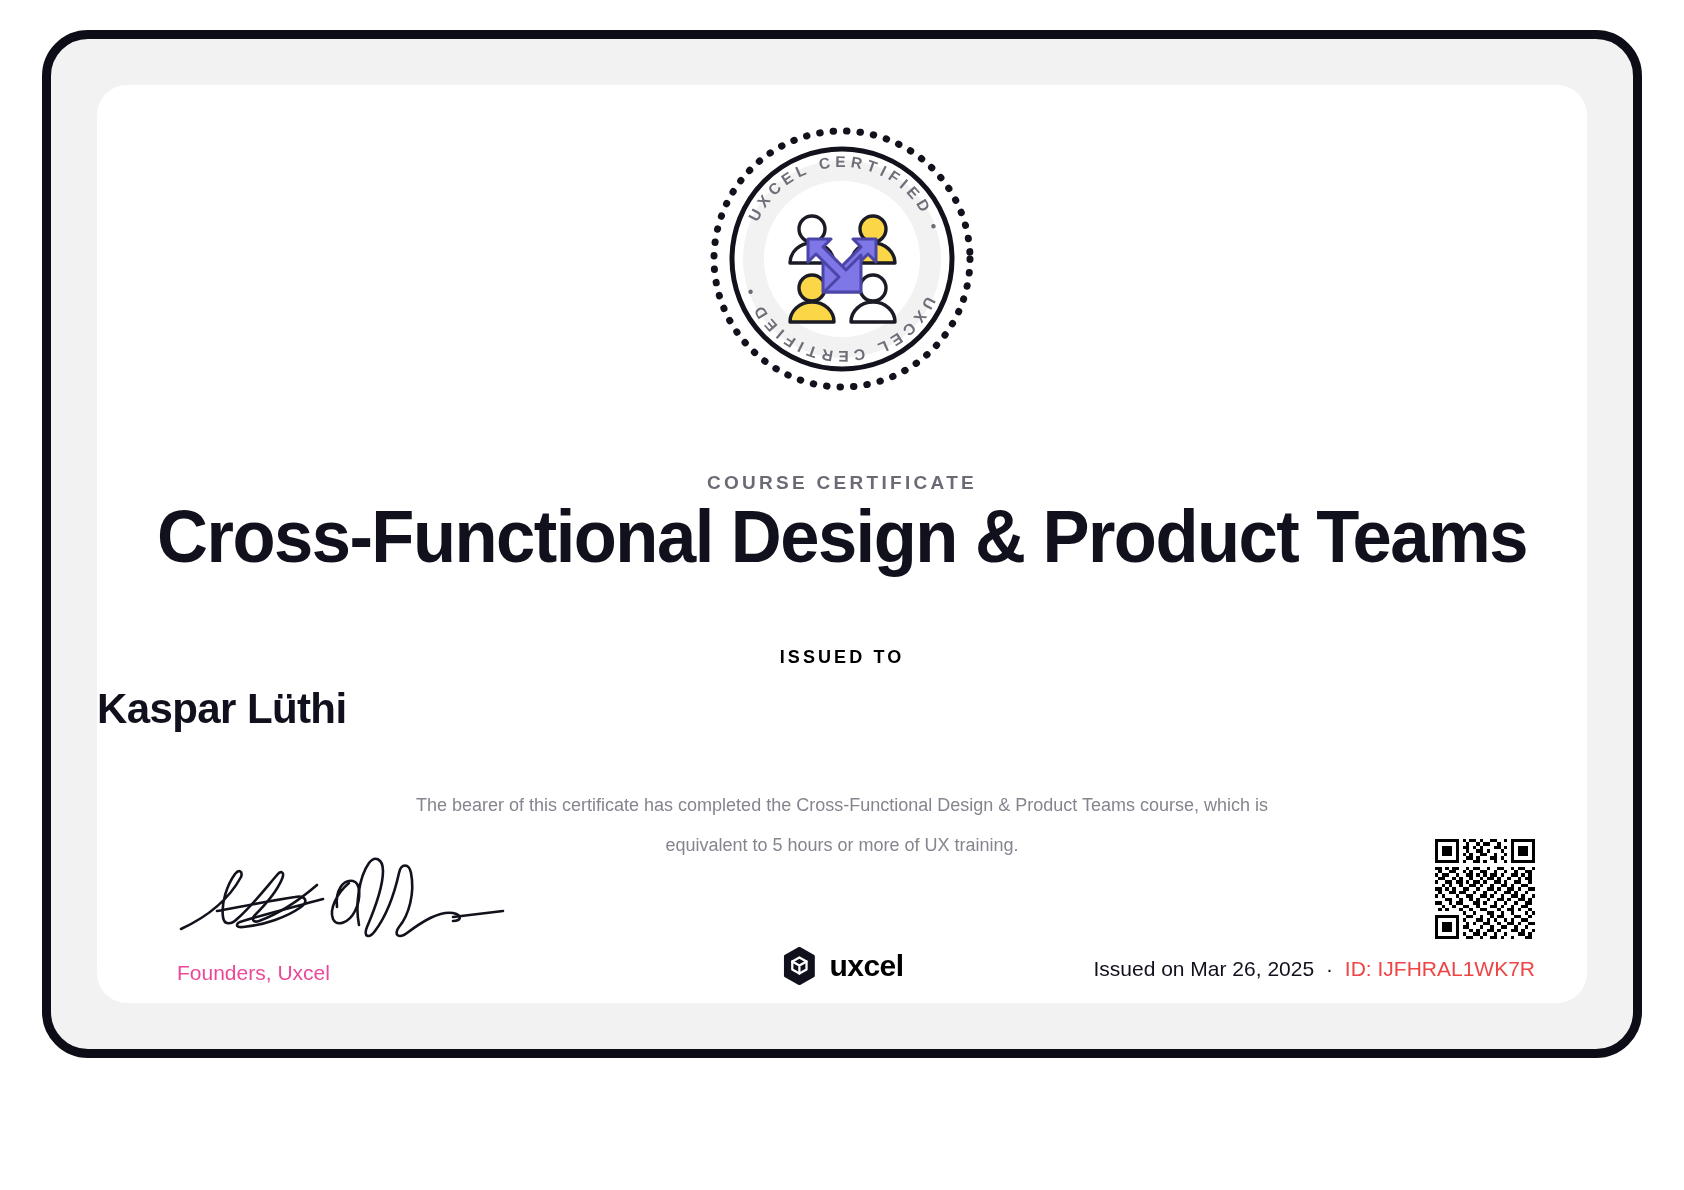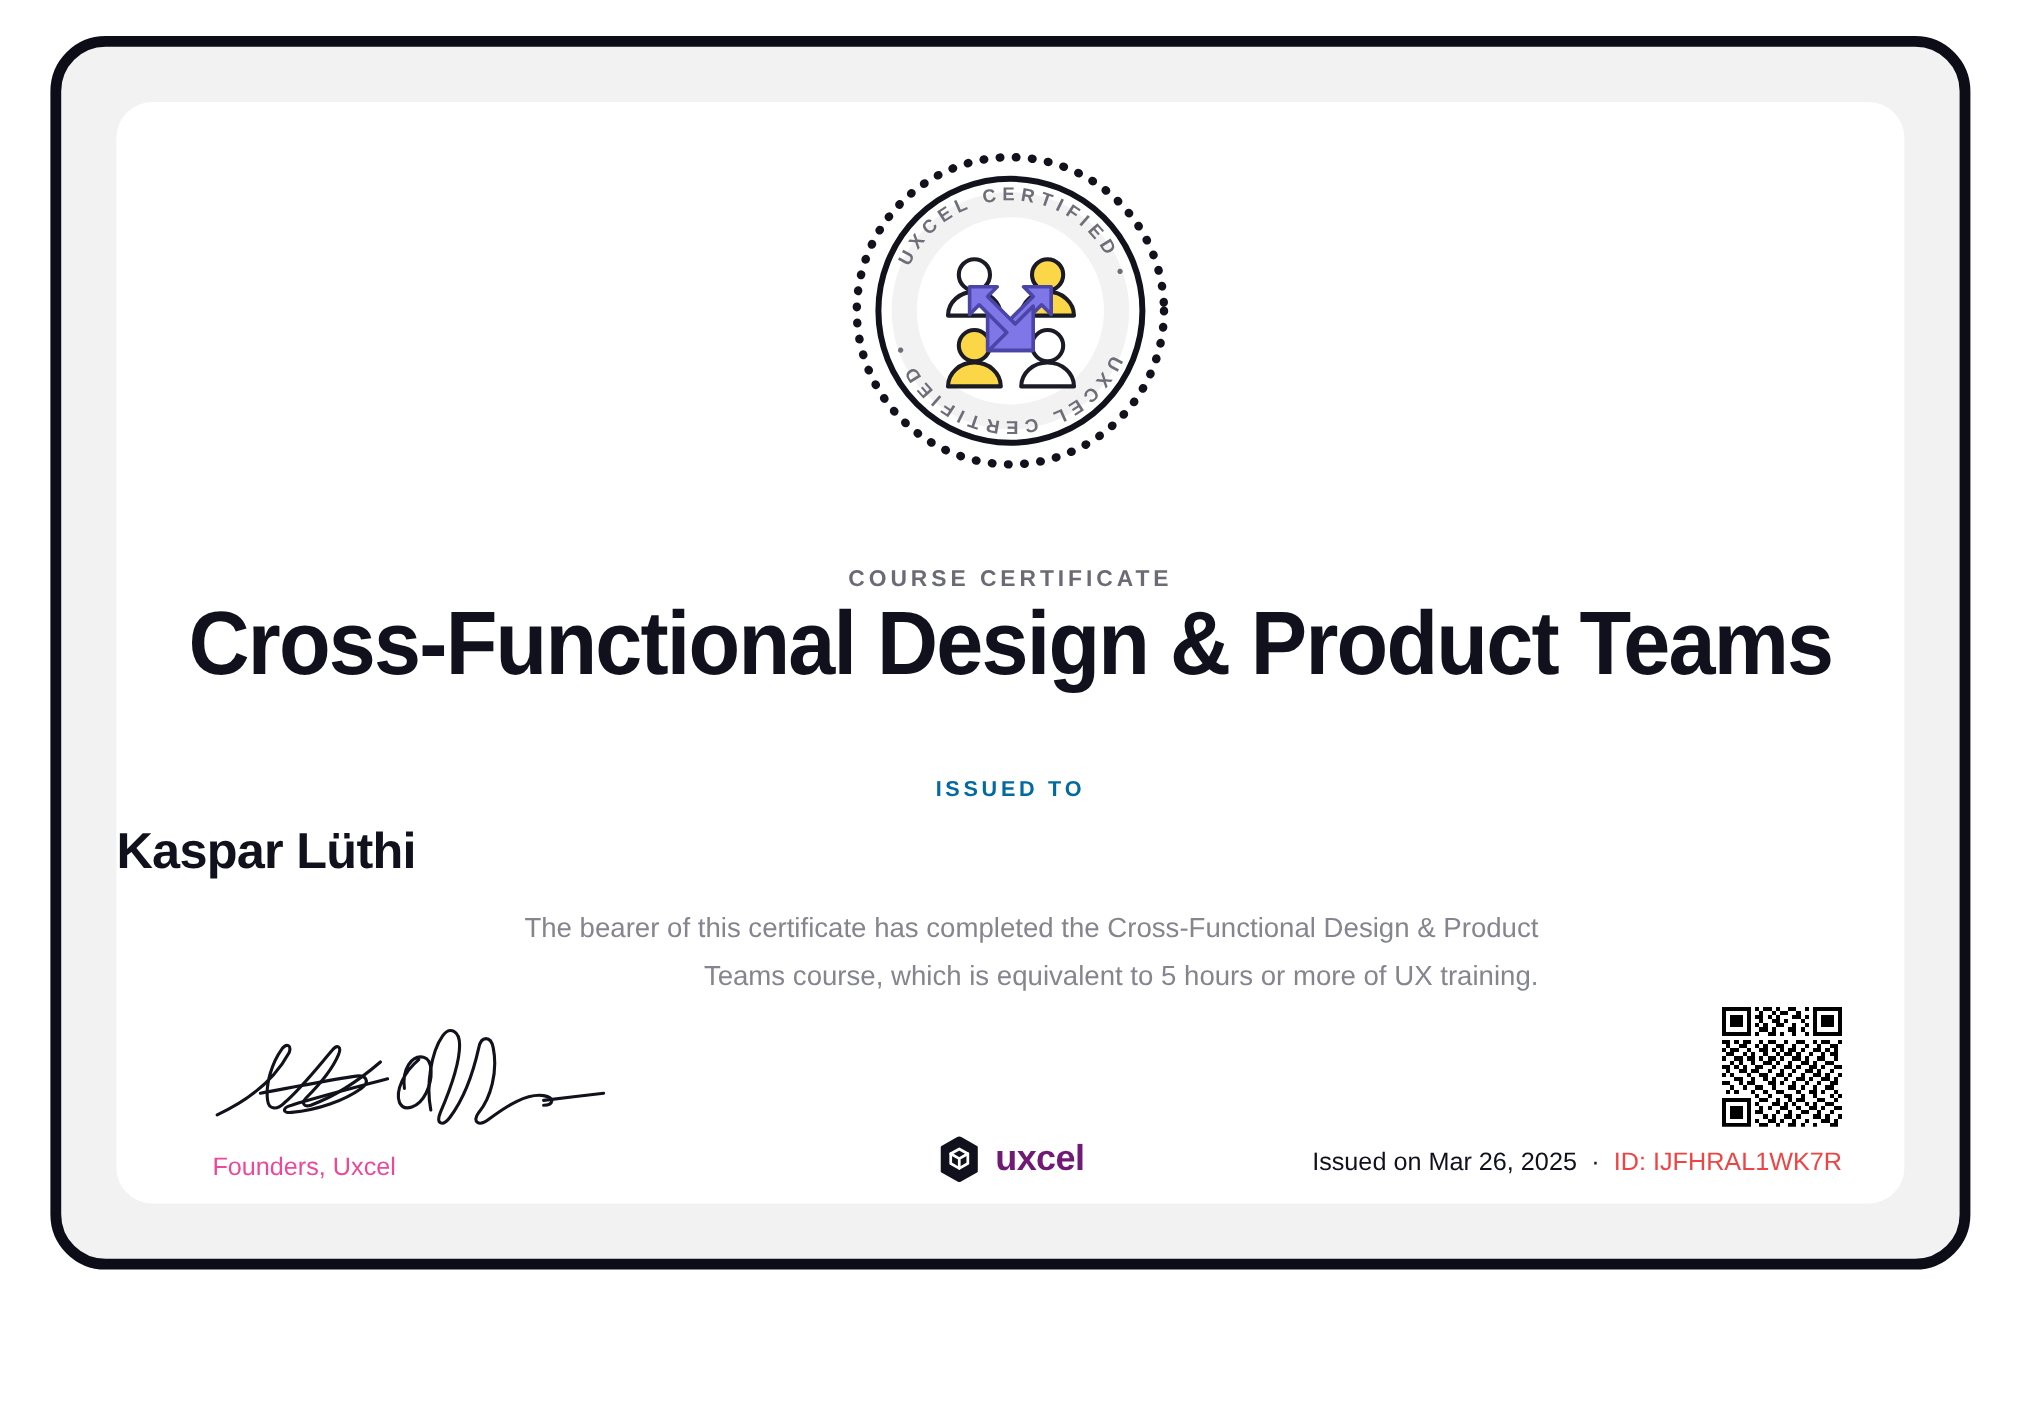--- a/index.html
+++ b/index.html
@@ -74,40 +74,40 @@
     transform: scaleX(0.94);
   }
   .issued-label {
     position: absolute;
     left: 0; right: 0;
     top: 562px;
     text-align: center;
     font-size: 18px;
     font-weight: 700;
     letter-spacing: 3.1px;
-    color: #0369a1;
+    color: #000000;
   }
   .recipient {
     position: absolute;
     left: 0; right: 0;
     top: 600px;
     text-align: left;
     font-size: 42px;
     font-weight: 700;
     letter-spacing: -0.6px;
     color: #11111d;
   }
   .body-text {
     position: absolute;
     left: 50%;
     transform: translateX(-50%);
-    top: 668px;
+    top: 700px;
     width: 880px;
-    text-align: right;
-    font-size: 23px;
+    text-align: center;
+    font-size: 18px;
     line-height: 40px;
     color: #85858f;
   }
 
   
   .signatures {
     position: absolute;
     left: 80px;
     top: 770px;
     width: 330px;
@@ -129,21 +129,21 @@
     top: 862px;
     display: flex;
     align-items: center;
     gap: 11px;
   }
   .brand-mark { width: 38px; height: 38px; display: block; }
   .brand-name {
     font-size: 30px;
     font-weight: 700;
     letter-spacing: -0.5px;
-    color: #701a75;
+    color: #000000;
   }
 
   .qr {
     position: absolute;
     right: 52px;
     top: 754px;
     width: 100px;
     height: 100px;
   }
   .qr svg { display: block; width: 100px; height: 100px; }

